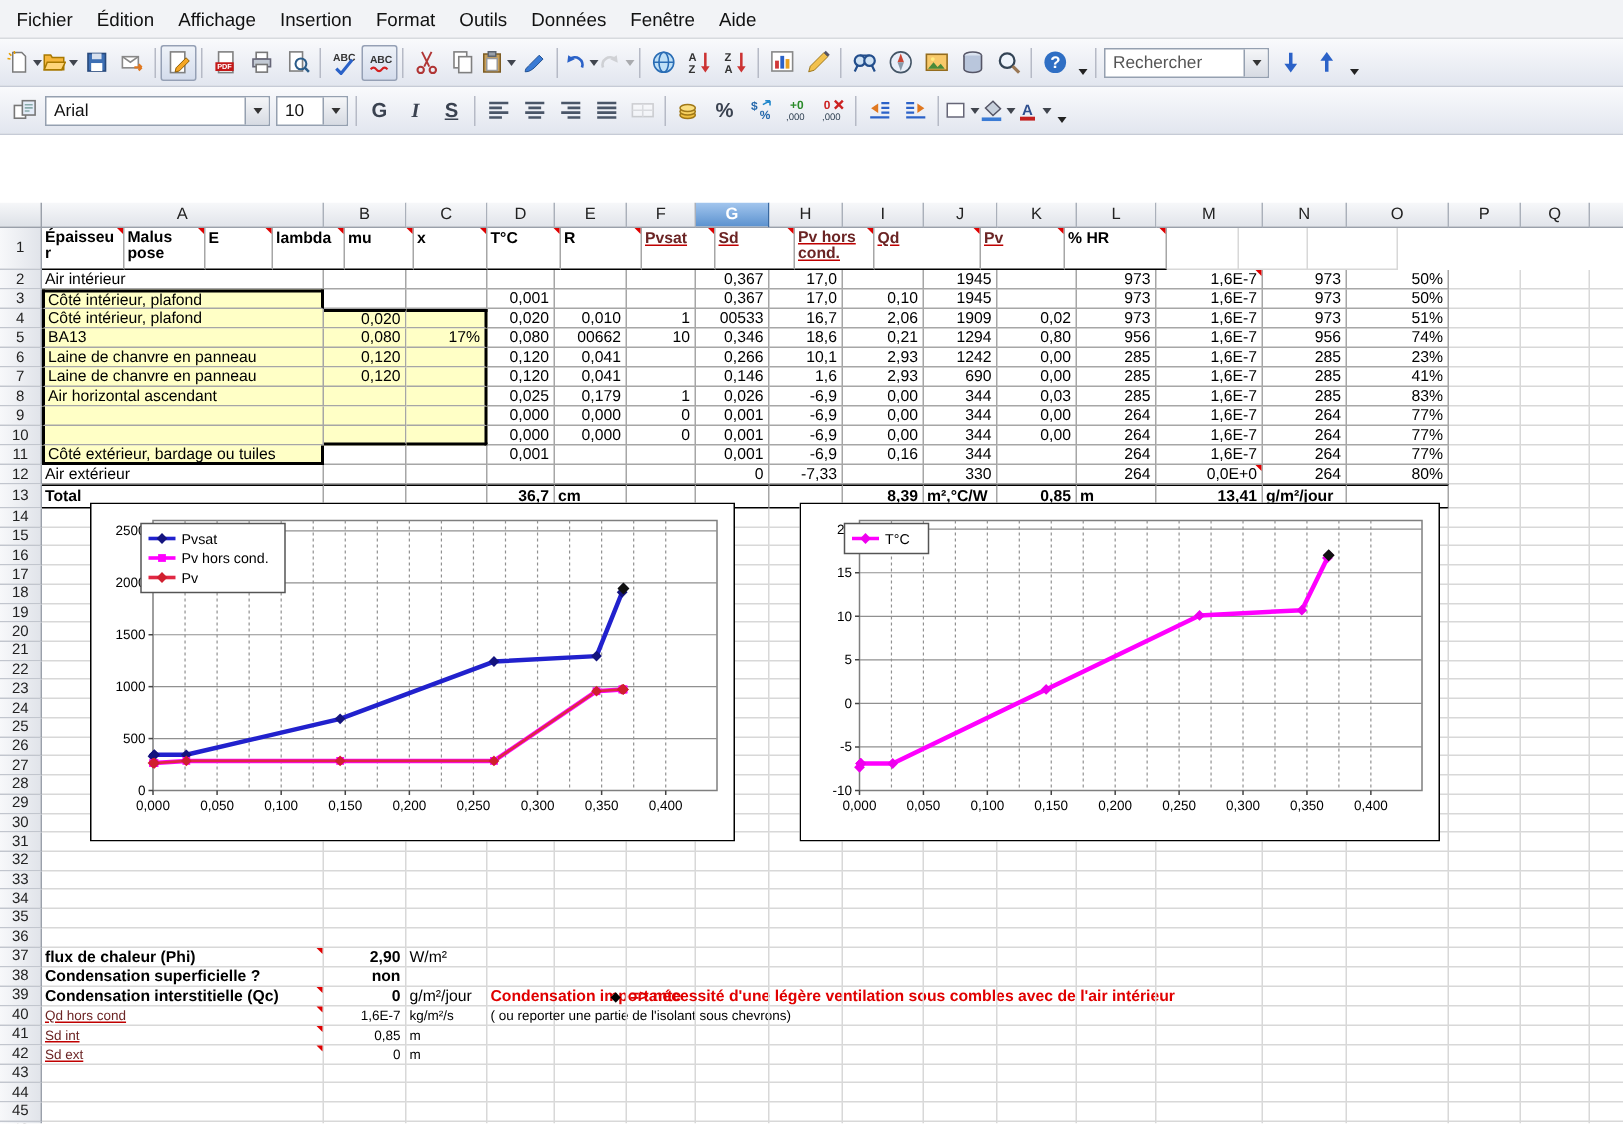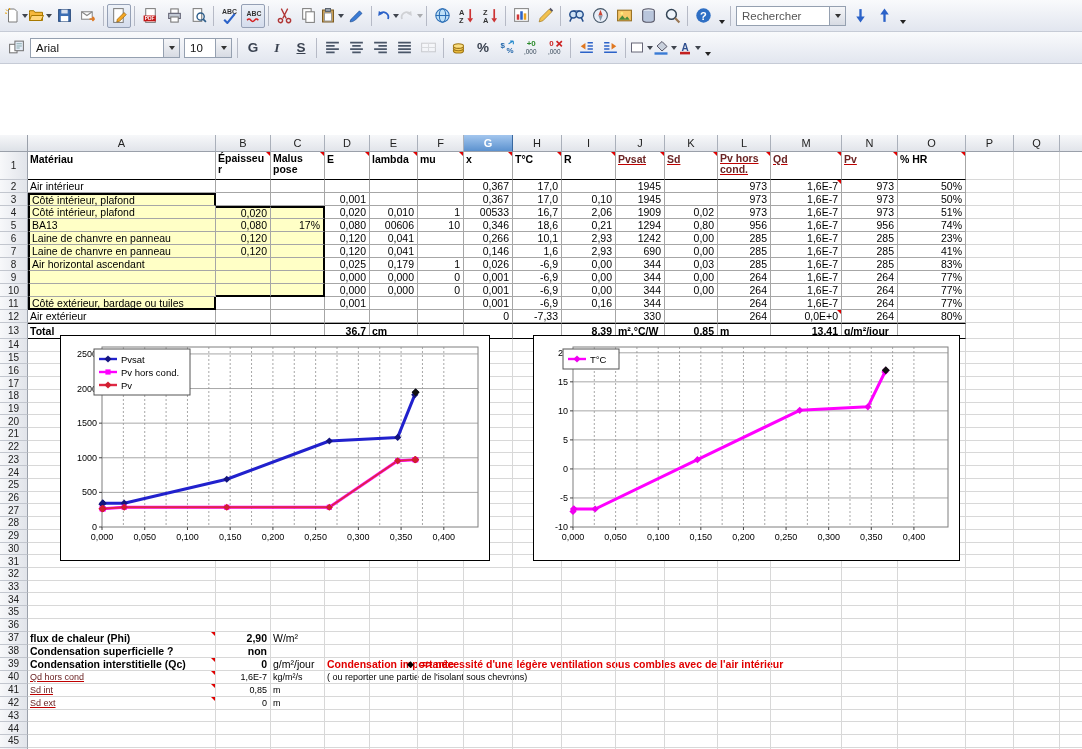--- a/index.html
+++ b/index.html
@@ -275,20 +275,31 @@
         <path d="M4 9l4 5.5L12 9z" fill="#2b62c8"></path>
       </symbol>
     <symbol id="i-find-up" viewBox="0 0 16 16">
         <path d="M8 14V6" stroke="#2b62c8" stroke-width="2.2"></path>
         <path d="M4 7l4-5.5L12 7z" fill="#2b62c8"></path>
       </symbol>
   </defs>
 </svg>
 
 <div id="app">
+  <div class="menubar" id="menubar">
+      <div class="menuitem">Fichier</div>
+      <div class="menuitem">Édition</div>
+      <div class="menuitem">Affichage</div>
+      <div class="menuitem">Insertion</div>
+      <div class="menuitem">Format</div>
+      <div class="menuitem">Outils</div>
+      <div class="menuitem">Données</div>
+      <div class="menuitem">Fenêtre</div>
+      <div class="menuitem">Aide</div>
+    </div>
   <div class="toolbar" id="tb-std">
       <div class="tbtn">
         <svg viewBox="0 0 16 16" class="ic">
           <use href="#i-new-document"></use>
         </svg>
         <span class="da"></span>
       </div>
       <div class="tbtn">
         <svg viewBox="0 0 16 16" class="ic">
           <use href="#i-open"></use>
@@ -580,23 +591,20 @@
           <div class="colhead" style="width: 53px;">L</div>
           <div class="colhead" style="width: 71px;">M</div>
           <div class="colhead" style="width: 56px;">N</div>
           <div class="colhead" style="width: 68px;">O</div>
           <div class="colhead" style="width: 48px;">P</div>
           <div class="colhead" style="width: 46px;">Q</div>
           <div class="colhead" style="width: 60px;">T</div>
         </div>
         <div class="row r1" style="height: 28px;">
           <div class="rowhead">1</div>
-          <div class="cell dk hb bold" style="width: 188px;">
-            <span class="ct">Matériau</span>
-          </div>
           <div class="cell dk hb bold wrap ba rel" style="width: 55px;">
             <span class="ct">Épaisseur</span>
             <span class="cm"></span>
           </div>
           <div class="cell dk hb bold wrap rel" style="width: 54px;">
             <span class="ct">Malus pose</span>
             <span class="cm"></span>
           </div>
           <div class="cell dk hb bold rel" style="width: 45px;">
             <span class="ct">E</span>
@@ -786,21 +794,21 @@
           <div class="cell dk ar yl" style="width: 55px;">
             <span class="ct">0,080</span>
           </div>
           <div class="cell dk ar yl bdR" style="width: 54px;">
             <span class="ct">17%</span>
           </div>
           <div class="cell dk ar" style="width: 45px;">
             <span class="ct">0,080</span>
           </div>
           <div class="cell dk ar" style="width: 48px;">
-            <span class="ct">00606</span>
+            <span class="ct">00662</span>
           </div>
           <div class="cell dk ar" style="width: 46px;">
             <span class="ct">10</span>
           </div>
           <div class="cell dk ar" style="width: 49px;">
             <span class="ct">0,346</span>
           </div>
           <div class="cell dk ar" style="width: 49px;">
             <span class="ct">18,6</span>
           </div>

